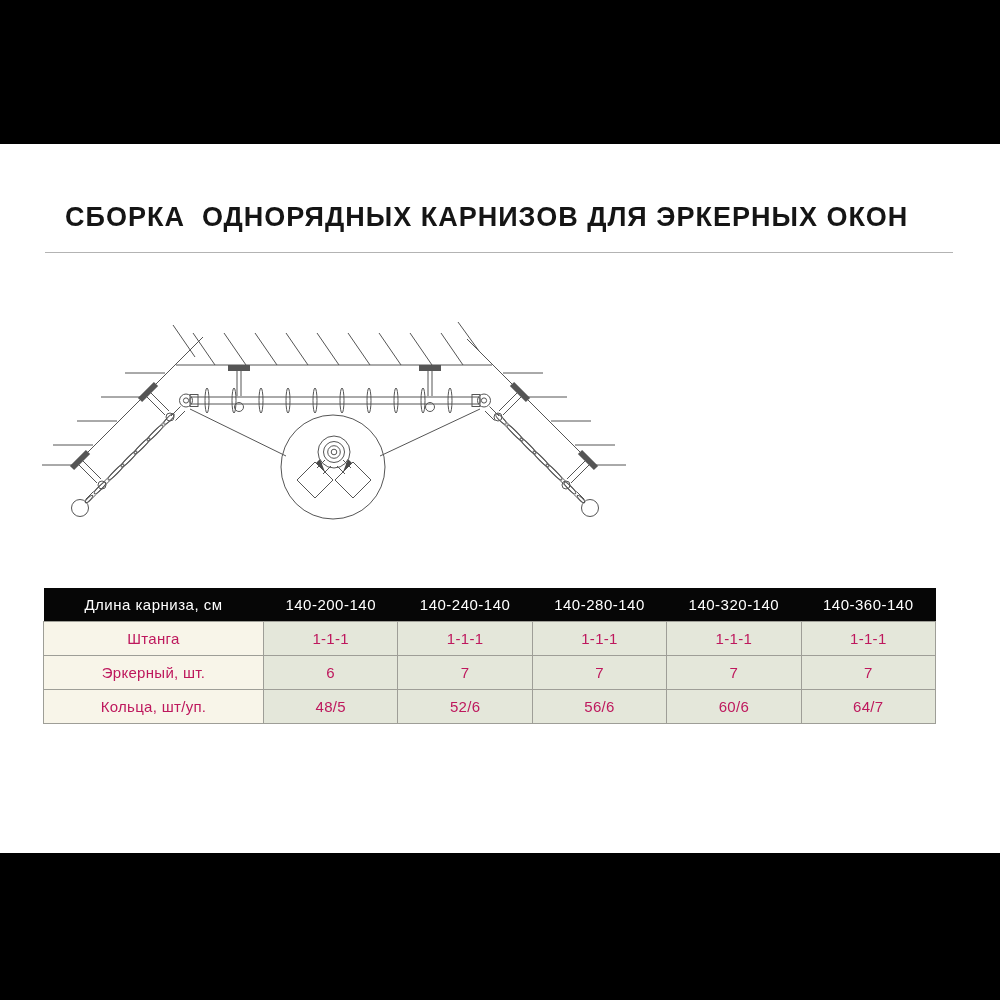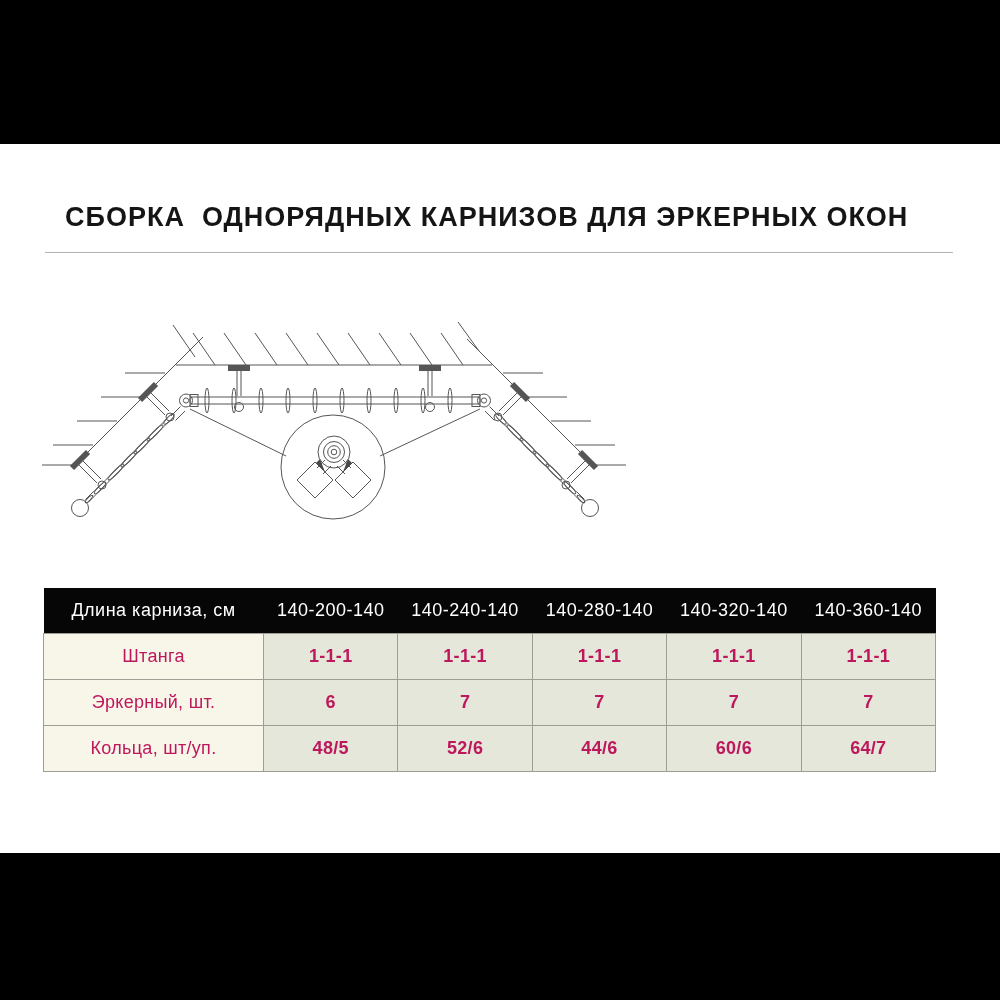--- a/index.html
+++ b/index.html
@@ -10,28 +10,28 @@
   .bar.bottom{top:853px;height:147px;}
   .content{position:absolute;left:0;top:144px;width:1000px;height:709px;background:#ffffff;}
   .page-title{position:absolute;left:65px;top:58px;margin:0;
               font-size:27px;font-weight:700;color:#151515;letter-spacing:1px;
               white-space:pre;}
   .title-rule{position:absolute;left:45px;top:108px;width:908px;height:1px;background:#b3b3b3;}
   .diagram{position:absolute;left:30px;top:176px;width:620px;height:230px;}
   .diagram svg{display:block;width:620px;height:230px;}
   .spec-table{position:absolute;left:43px;top:444px;width:893px;border-collapse:collapse;
               table-layout:fixed;}
-  .spec-table th,.spec-table td{padding:12px;text-align:center;vertical-align:middle;
-              font-size:18px;letter-spacing:0.3px;}
+  .spec-table th,.spec-table td{padding:0;text-align:center;vertical-align:middle;
+              font-size:15px;letter-spacing:0.3px;}
   .spec-table thead tr{height:33px;}
   .spec-table thead th{background:#060606;color:#ffffff;font-weight:400;letter-spacing:0.5px;}
   .spec-table tbody tr{height:34px;}
   .spec-table tbody td{border:1px solid #9e9e97;color:#be185d;}
   .spec-table tbody td.rowlabel{background:#f8f5e9;}
-  .spec-table tbody td.val{background:#e4e7da;font-weight:bold;}
+  .spec-table tbody td.val{background:#e4e7da;}
   .col-label{width:220px;}
 </style>
 </head>
 <body>
 
 <div class="frame">
   <div class="bar top"></div>
 
   <div class="content">
     <h1 class="page-title">СБОРКА  ОДНОРЯДНЫХ КАРНИЗОВ ДЛЯ ЭРКЕРНЫХ ОКОН</h1>
@@ -206,21 +206,21 @@
             <td class="val">6</td>
             <td class="val">7</td>
             <td class="val">7</td>
             <td class="val">7</td>
             <td class="val">7</td>
           </tr>
           <tr>
             <td class="rowlabel">Кольца, шт/уп.</td>
             <td class="val">48/5</td>
             <td class="val">52/6</td>
-            <td class="val">44/6</td>
+            <td class="val">56/6</td>
             <td class="val">60/6</td>
             <td class="val">64/7</td>
           </tr>
         </tbody>
     </table>
   </div>
 
   <div class="bar bottom"></div>
 </div>
 

